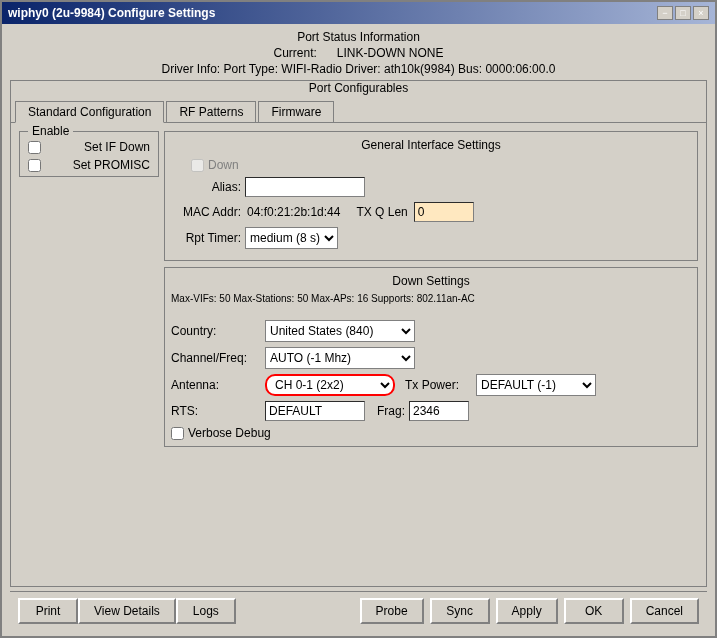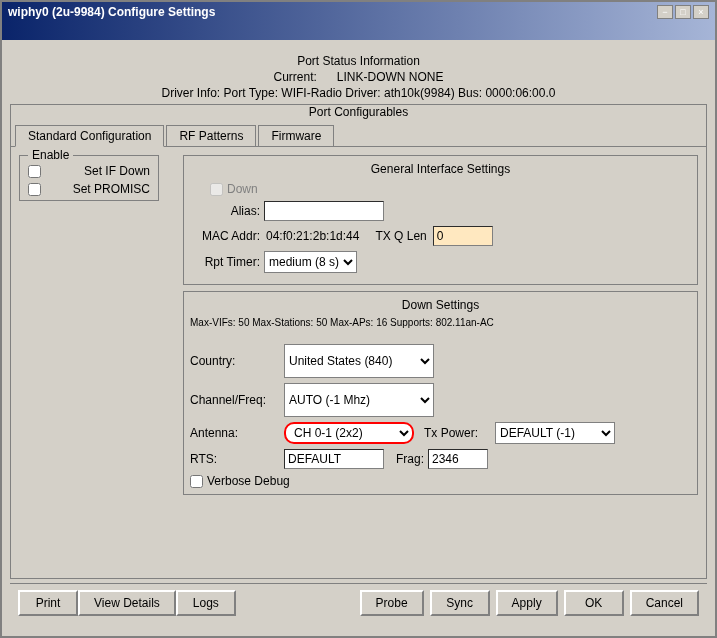--- a/index.html
+++ b/index.html
@@ -17,22 +17,23 @@
       background: #d4d0c8;
       border: 2px solid #808080;
       display: flex;
       flex-direction: column;
     }
     .title-bar {
       background: linear-gradient(to right, #0a246a, #a6b5d7);
       color: white;
       padding: 3px 6px;
       display: flex;
+      align-items: center;
       justify-content: space-between;
-      height: 38px;
+      height: 22px;
     }
     .title-bar-text {
       font-size: 12px;
       font-weight: bold;
     }
     .title-bar-buttons {
       display: flex;
       gap: 2px;
     }
     .title-btn {
@@ -41,21 +42,21 @@
       background: #d4d0c8;
       border: 1px solid #808080;
       font-size: 9px;
       display: flex;
       align-items: center;
       justify-content: center;
       cursor: pointer;
     }
     .window-content {
       flex: 1;
-      padding: 14px 8px;
+      padding: 6px 8px;
       display: flex;
       flex-direction: column;
       gap: 4px;
     }
     .port-status-section {
       background: #d4d0c8;
       text-align: center;
     }
     .section-title {
       text-align: center;
@@ -95,21 +96,21 @@
       background: #d4d0c8;
       border-bottom: 1px solid #d4d0c8;
       margin-bottom: -1px;
       z-index: 1;
     }
     .tab-content {
       border-top: 1px solid #808080;
       padding: 8px;
       flex: 1;
       display: flex;
-      gap: 24px;
+      gap: 5px;
     }
     .left-panel {
       width: 140px;
     }
     .enable-group {
       border: 1px solid #808080;
       padding: 4px 8px;
       position: relative;
     }
     .enable-legend {
@@ -204,21 +205,21 @@
       align-items: center;
       margin-bottom: 5px;
       gap: 4px;
     }
     .wifi-label {
       font-size: 12px;
       min-width: 90px;
     }
     .wifi-select {
       font-size: 12px;
-      height: 34px;
+      height: 22px;
       background: white;
       min-width: 150px;
     }
     .antenna-select {
       font-size: 12px;
       height: 22px;
       background: white;
       min-width: 130px;
       border: 2px solid red;
       border-radius: 10px;

